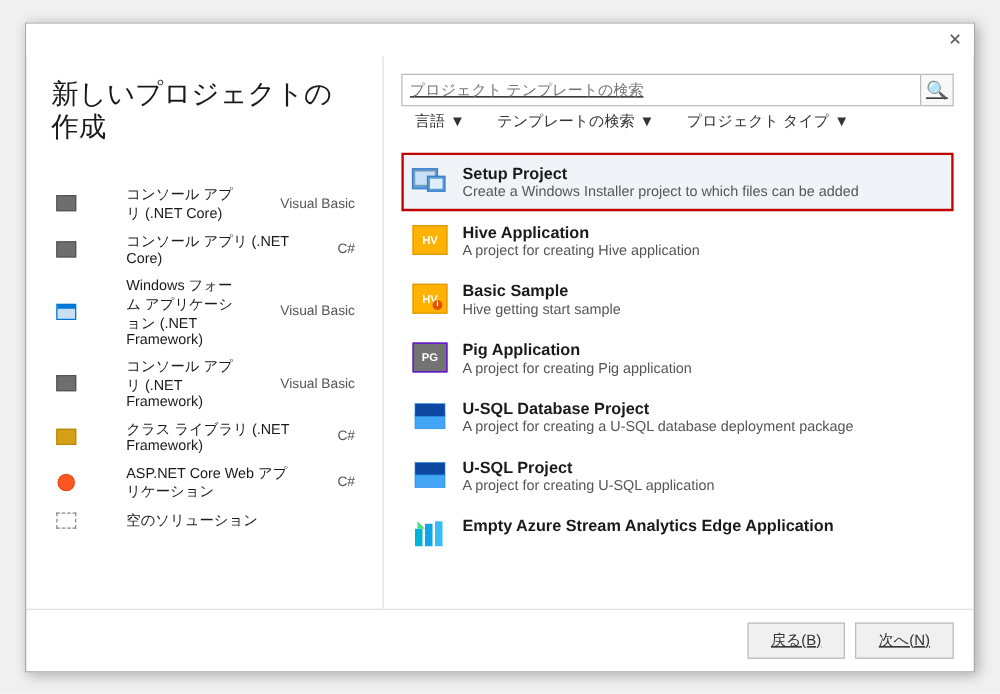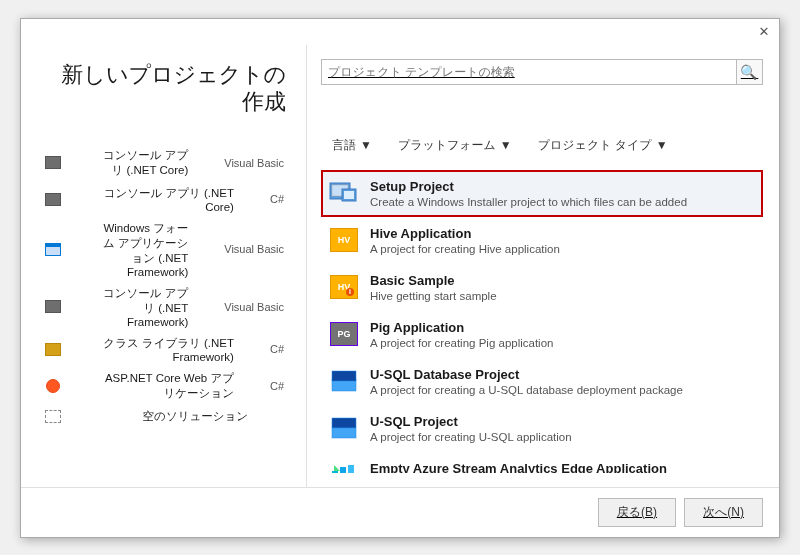--- a/index.html
+++ b/index.html
@@ -44,21 +44,20 @@
     .content {
       display: flex;
       flex: 1;
       overflow: hidden;
     }
     
     .left-panel {
       width: 285px;
       padding: 16px 20px;
       flex-shrink: 0;
-      text-align: right;
     }
     .page-title {
       font-size: 22px;
       font-weight: 300;
       line-height: 1.25;
       color: #1a1a1a;
       margin-bottom: 28px;
     }
     .recent-label {
       font-size: 11px;
@@ -127,21 +126,20 @@
       justify-content: center;
       background: #f8f8f8;
       cursor: pointer;
       font-size: 14px;
       color: #666;
     }
     .filter-row {
       display: flex;
       gap: 4px;
       margin-bottom: 12px;
-      margin-top: 48px;
     }
     .filter-btn {
       border: 1px solid transparent;
       background: none;
       padding: 3px 10px;
       font-size: 12px;
       cursor: pointer;
       color: #333;
       display: flex;
       align-items: center;
@@ -355,21 +353,21 @@
         <input class="search-input" type="text" placeholder="プロジェクト テンプレートの検索" style="">
         <div class="search-icon-wrap">🔍</div>
       </div>
 
       <div class="filter-row">
         <button class="filter-btn">
           <span>言語</span>
           <span>▼</span>
         </button>
         <button class="filter-btn">
-          <span>プラットフォーム</span>
+          <span>テンプレートの検索</span>
           <span>▼</span>
         </button>
         <button class="filter-btn">
           <span>プロジェクト タイプ</span>
           <span>▼</span>
         </button>
         <div class="filter-separator"></div>
       </div>
 
       <div class="template-list">

